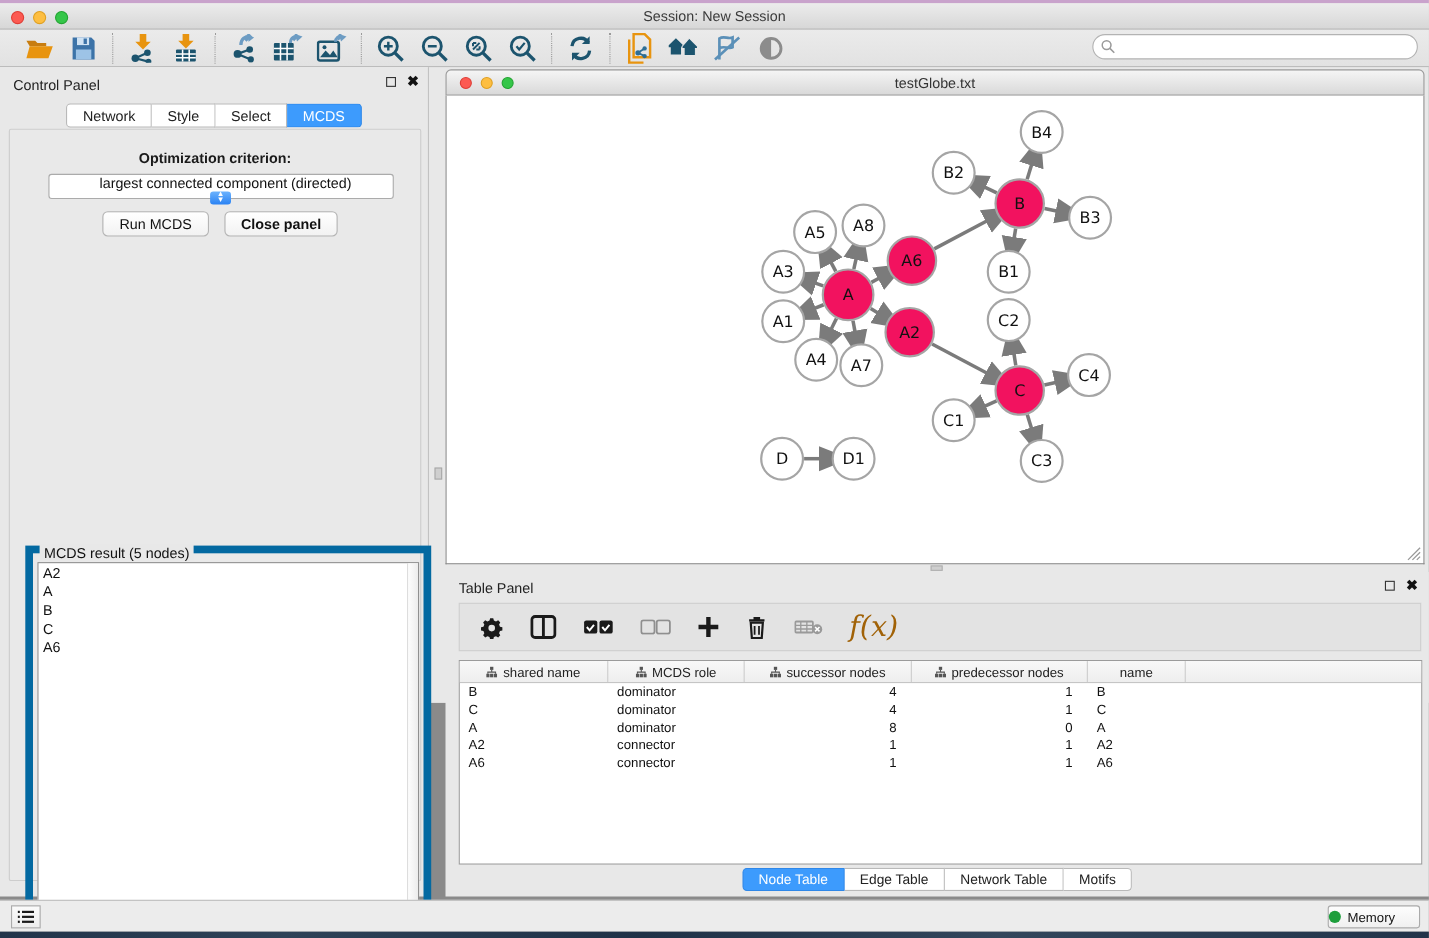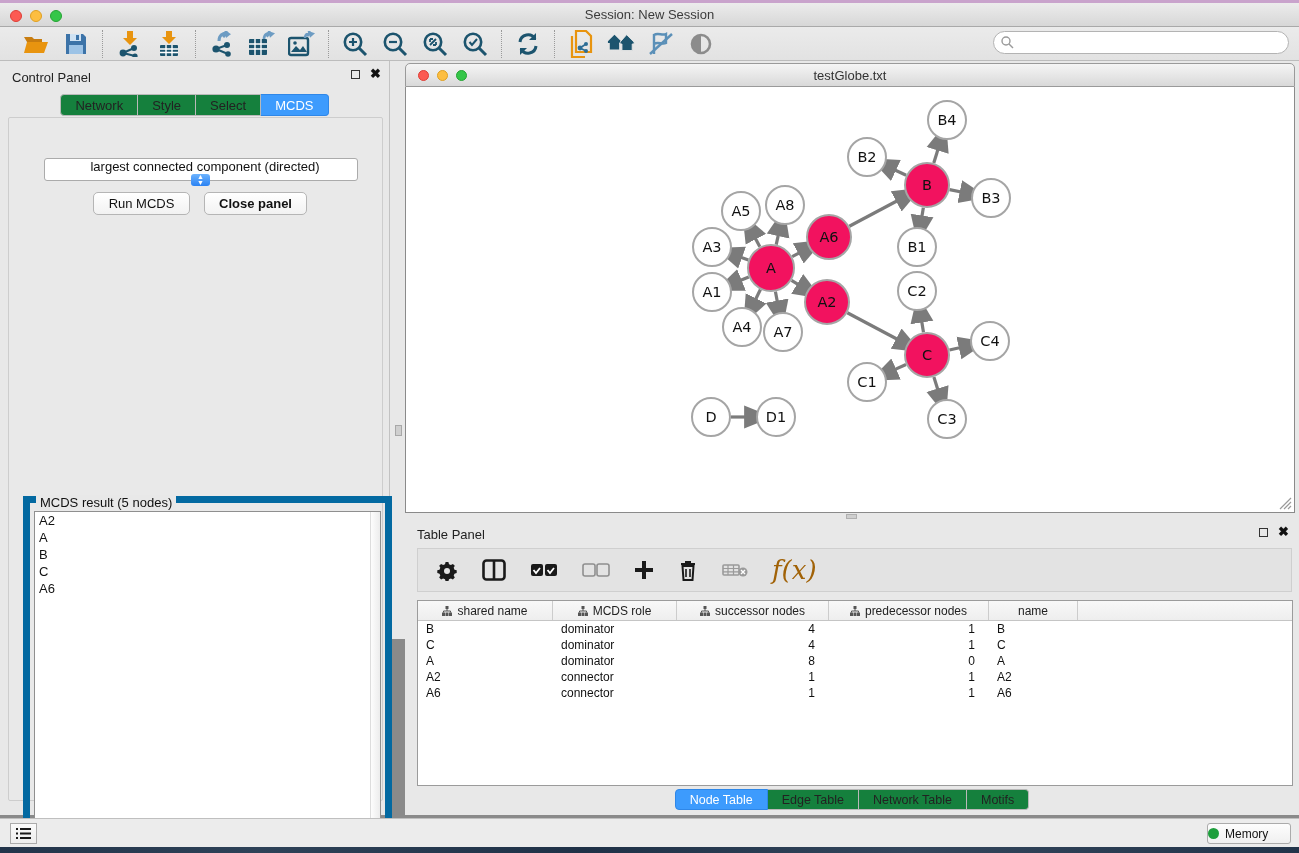--- a/index.html
+++ b/index.html
@@ -40,21 +40,21 @@
   .control-panel { position:absolute; left:0; top:61px; width:390px; height:754px;
     background:#e8e8e8; border-right:1px solid #c2c2c2; }
   .panel-header { position:relative; height:28px; }
   .panel-title { position:absolute; left:12px; top:9px; font-size:13px; color:#222; }
   .panel-icons { position:absolute; right:8px; top:8px; display:flex; gap:10px; align-items:center; }
   .float-box { width:9px; height:9px; border:1.5px solid #333; display:inline-block; }
   .close-x { font-size:13px; font-weight:bold; color:#111; line-height:10px; }
 
   .seg-tabs { display:flex; justify-content:center; }
   .cp-tabs { position:absolute; left:0; right:0; top:33px; }
-  .seg { height:22px; background:#15803d; border:1px solid #b9b9b9; border-left:none;
+  .seg { height:22px; background:#ffffff; border:1px solid #b9b9b9; border-left:none;
     font-size:13px; color:#222; display:flex; align-items:center; justify-content:center;
     padding:0 14px; cursor:pointer; }
   .seg:first-child { border-left:1px solid #b9b9b9; border-radius:4px 0 0 4px; }
   .seg:last-child { border-radius:0 4px 4px 0; }
   .seg.active { background:#3d9bfd; border-color:#2f87e8; color:#fff; }
 
   .cp-content { position:absolute; left:8px; top:56px; width:375px; height:684px;
     background:#e9e9e9; border:1px solid #cdcdcd; border-radius:2px; }
   .opt-label { position:absolute; left:0; right:0; top:18px; text-align:center; font-size:13px; font-weight:bold; color:#1a1a1a; }
   .criterion { position:absolute; left:35px; top:40px; width:314px; height:23px;
@@ -308,20 +308,21 @@
         <span class="close-x">✖</span>
       </span>
     </div>
     <div class="seg-tabs cp-tabs">
         <div class="seg">Network</div>
         <div class="seg">Style</div>
         <div class="seg">Select</div>
         <div class="seg active">MCDS</div>
       </div>
     <div class="cp-content">
+      <div class="opt-label">Optimization criterion:</div>
       <div class="criterion">
         <span class="criterion-text">largest connected component (directed)</span>
         <span class="stepper">
             <span>▲</span>
             <span>▼</span>
           </span>
       </div>
       <div class="cp-btn btn-run">Run MCDS</div>
       <div class="cp-btn btn-close">Close panel</div>
       <div class="result-box">

